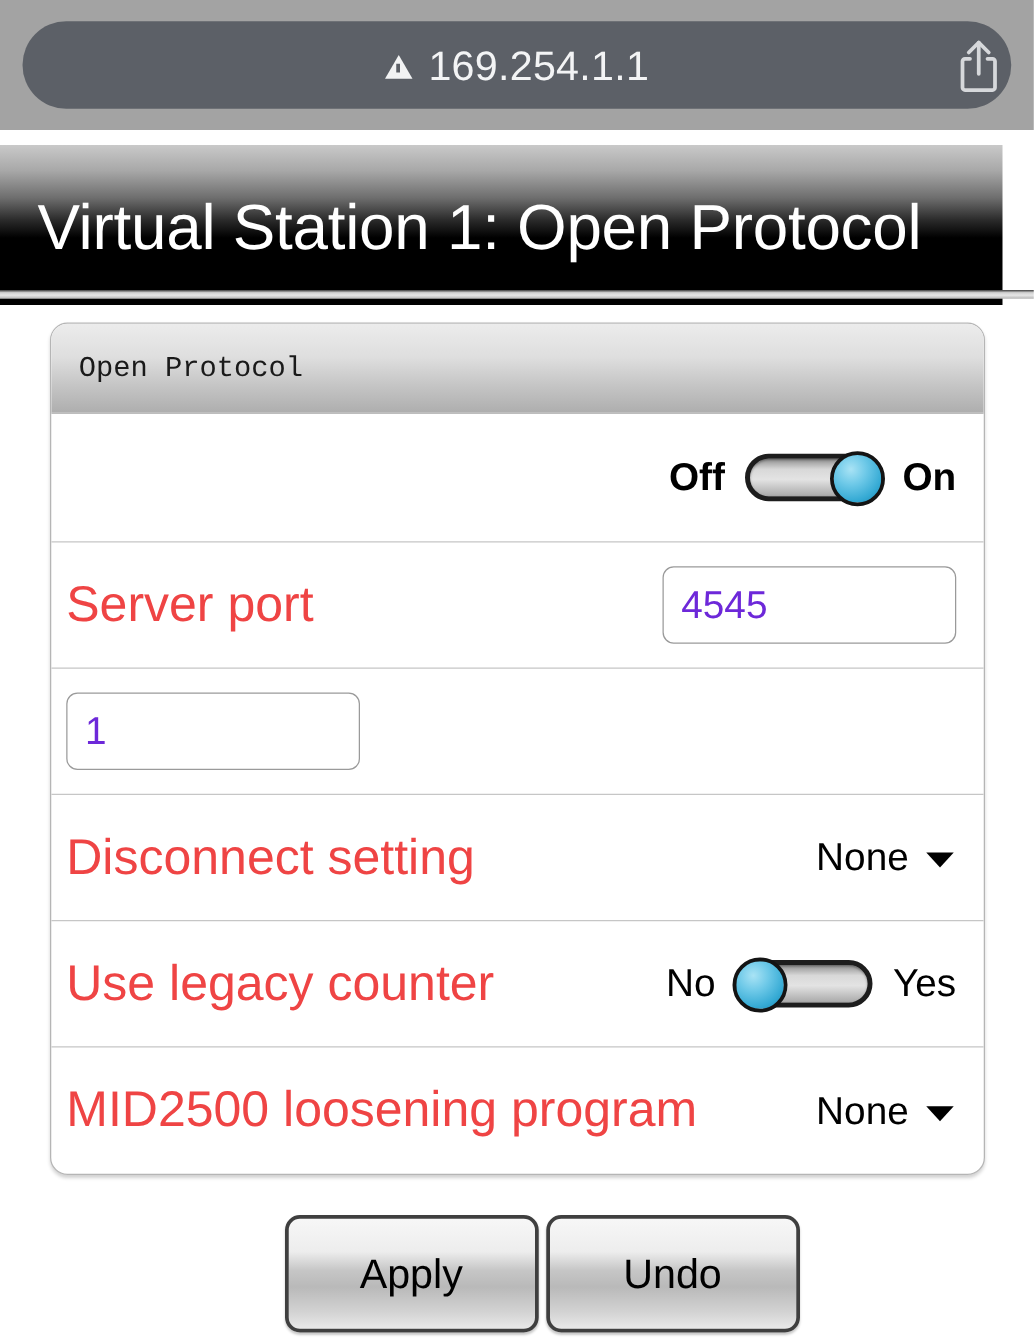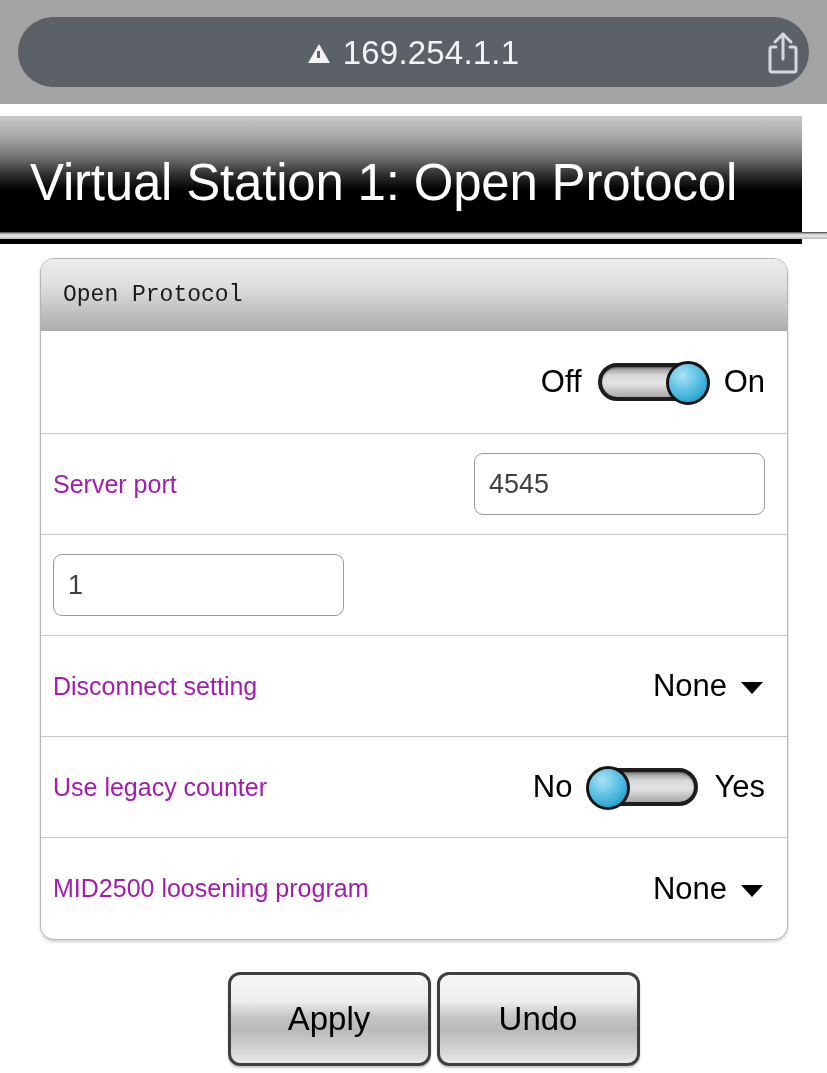--- a/index.html
+++ b/index.html
@@ -134,39 +134,39 @@
   .row {
     box-sizing: border-box;
     border-bottom: 1px solid #c6c6c6;
     padding: 0 22px 0 12px;
     display: flex;
     align-items: center;
     justify-content: space-between;
     min-height: 101px;
   }
   .row:last-child { border-bottom: none; }
-  .row-toggle-top { min-height: 103px; }
+  .row-toggle-top { min-height: 103px; font-weight: bold; }
 
   .row-label {
-    font-size: 25px;
-    color: #a21caf;
+    font-size: 40px;
+    color: #ef4444;
     white-space: nowrap;
   }
 
   
   .text-input {
-    width: 291px;
+    width: 235px;
     height: 62px;
     box-sizing: border-box;
     border: 1.5px solid #9a9a9a;
     border-radius: 9px;
     background: #ffffff;
     font-family: "Liberation Sans", sans-serif;
-    font-size: 27px;
-    color: #404040;
+    font-size: 31px;
+    color: #6d28d9;
     padding: 0 14px;
     outline: none;
   }
 
   
   .select-value {
     display: flex;
     align-items: center;
     gap: 14px;
     font-size: 31px;

